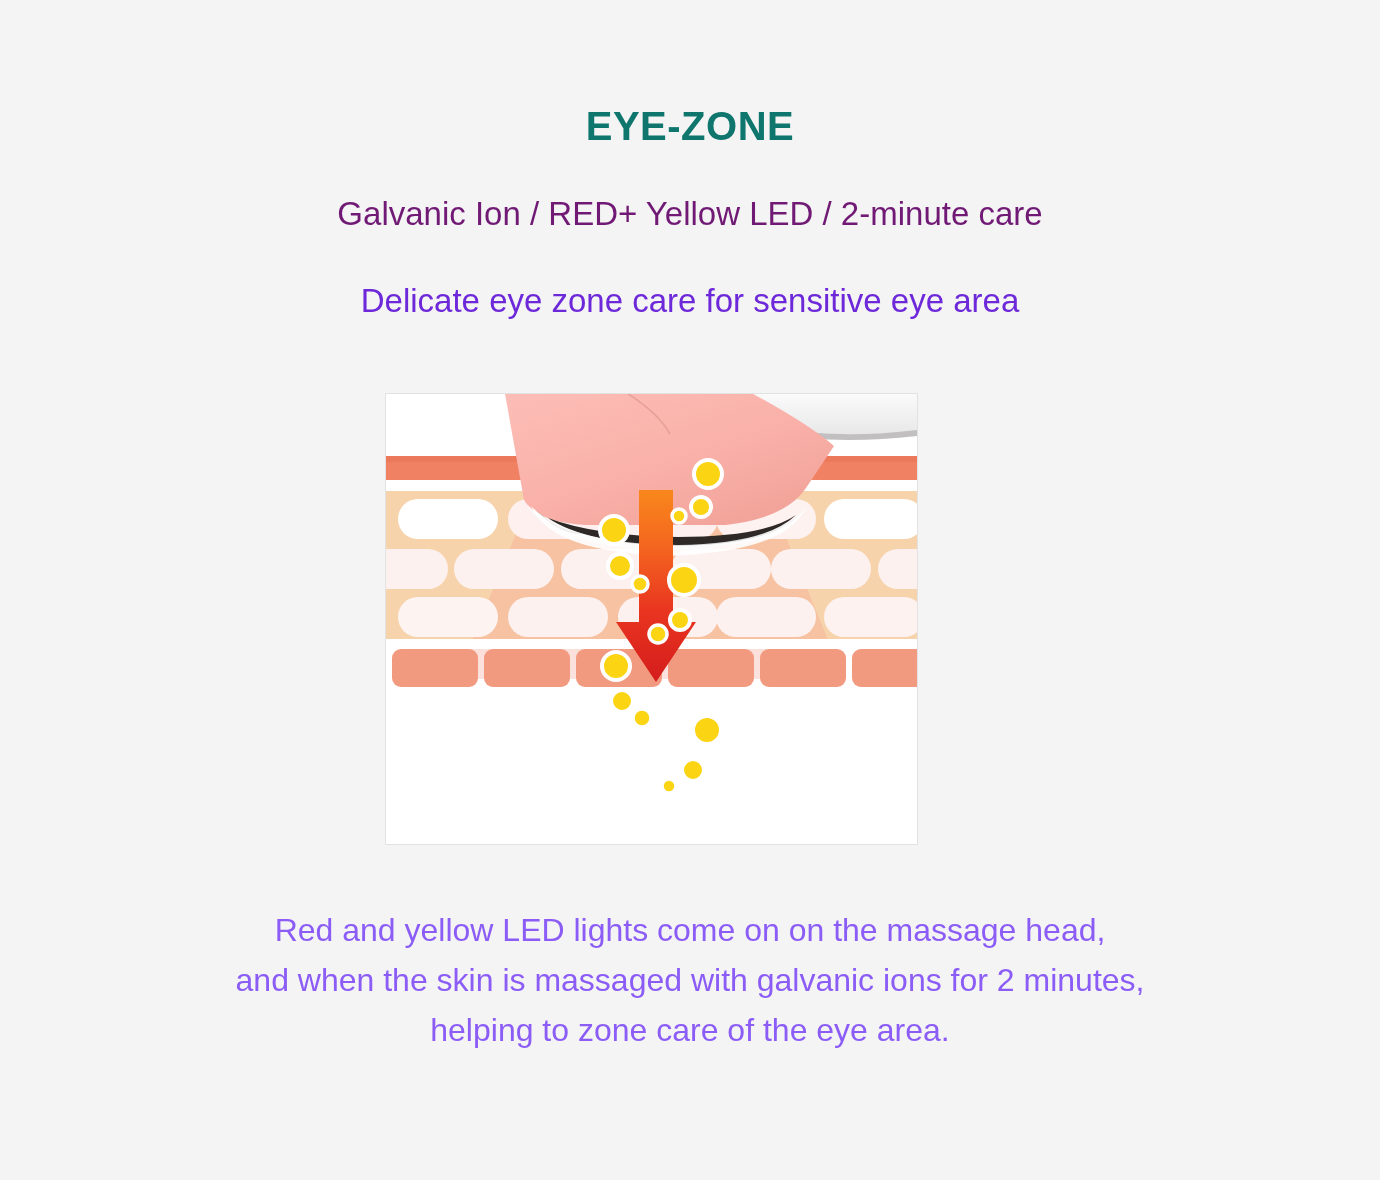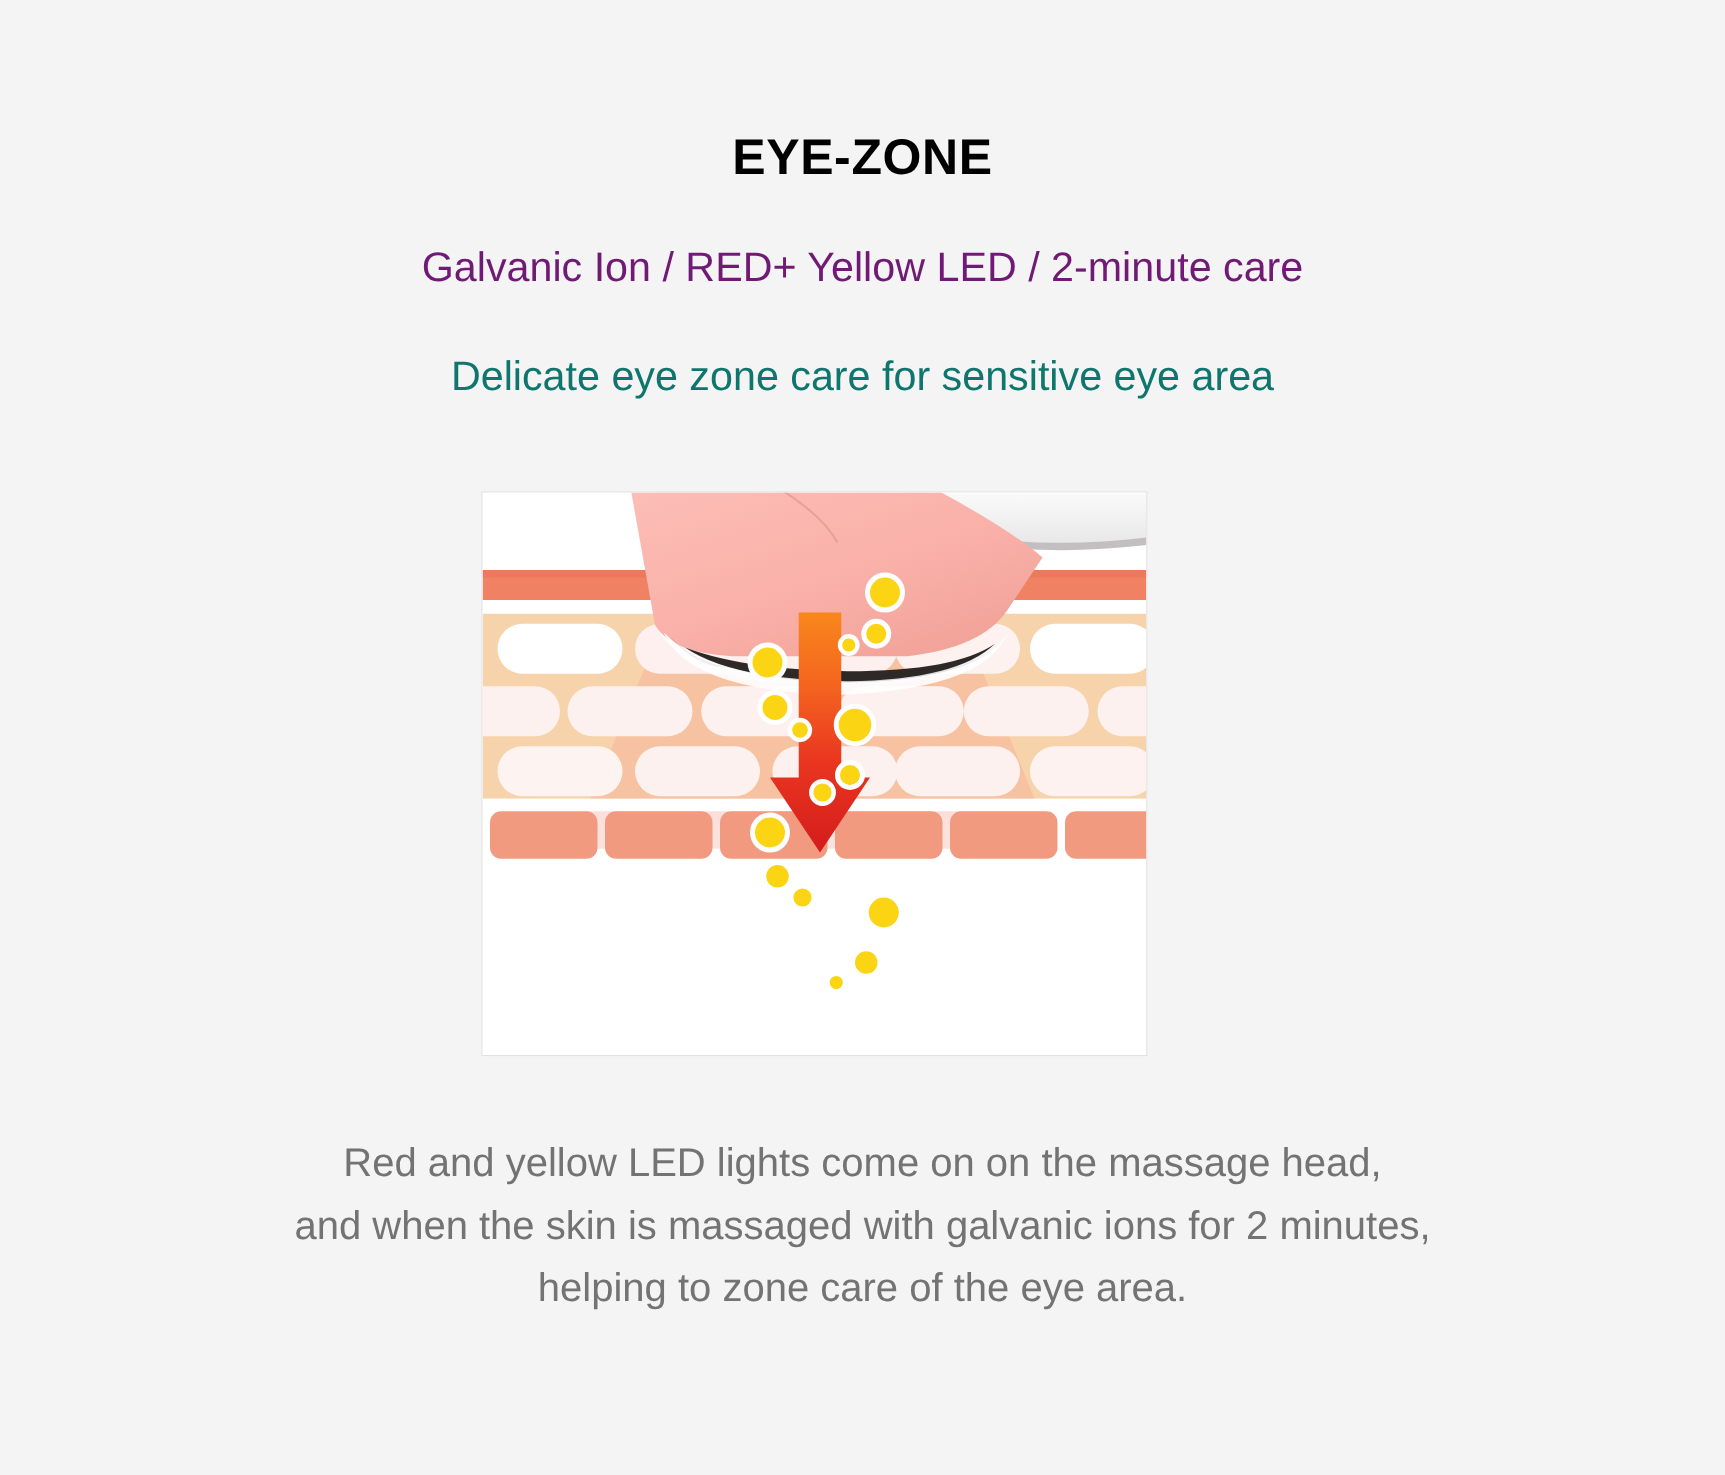--- a/index.html
+++ b/index.html
@@ -28,40 +28,40 @@
     left: 0;
     top: 104px;
     width: 1380px;
     text-align: center;
   }
 
   .eyezone-title {
     font-size: 40px;
     font-weight: 700;
     letter-spacing: 0.5px;
-    color: #000000;
+    color: #0f766e;
     line-height: 1.1;
     margin: 0;
     padding: 0;
   }
 
   .subtitle-1 {
     font-size: 33px;
     font-weight: 400;
     color: #701a75;
     margin: 0;
     padding: 0;
     line-height: 1.2;
     margin-top: 46px;
   }
 
   .subtitle-2 {
     font-size: 33px;
     font-weight: 400;
-    color: #0f766e;
+    color: #6d28d9;
     margin: 0;
     padding: 0;
     line-height: 1.2;
     margin-top: 47px;
   }
 
   
   .diagram-wrap {
     position: absolute;
     left: 385px;
@@ -81,21 +81,21 @@
 
   
   .footer-copy {
     position: absolute;
     left: 0;
     top: 905px;
     width: 1380px;
     text-align: center;
     font-size: 32px;
     line-height: 50px;
-    color: #737373;
+    color: #8b5cf6;
   }
   .footer-copy .ln {
     display: block;
     white-space: nowrap;
   }
 </style>
 </head>
 <body>
 
 <div class="page">

